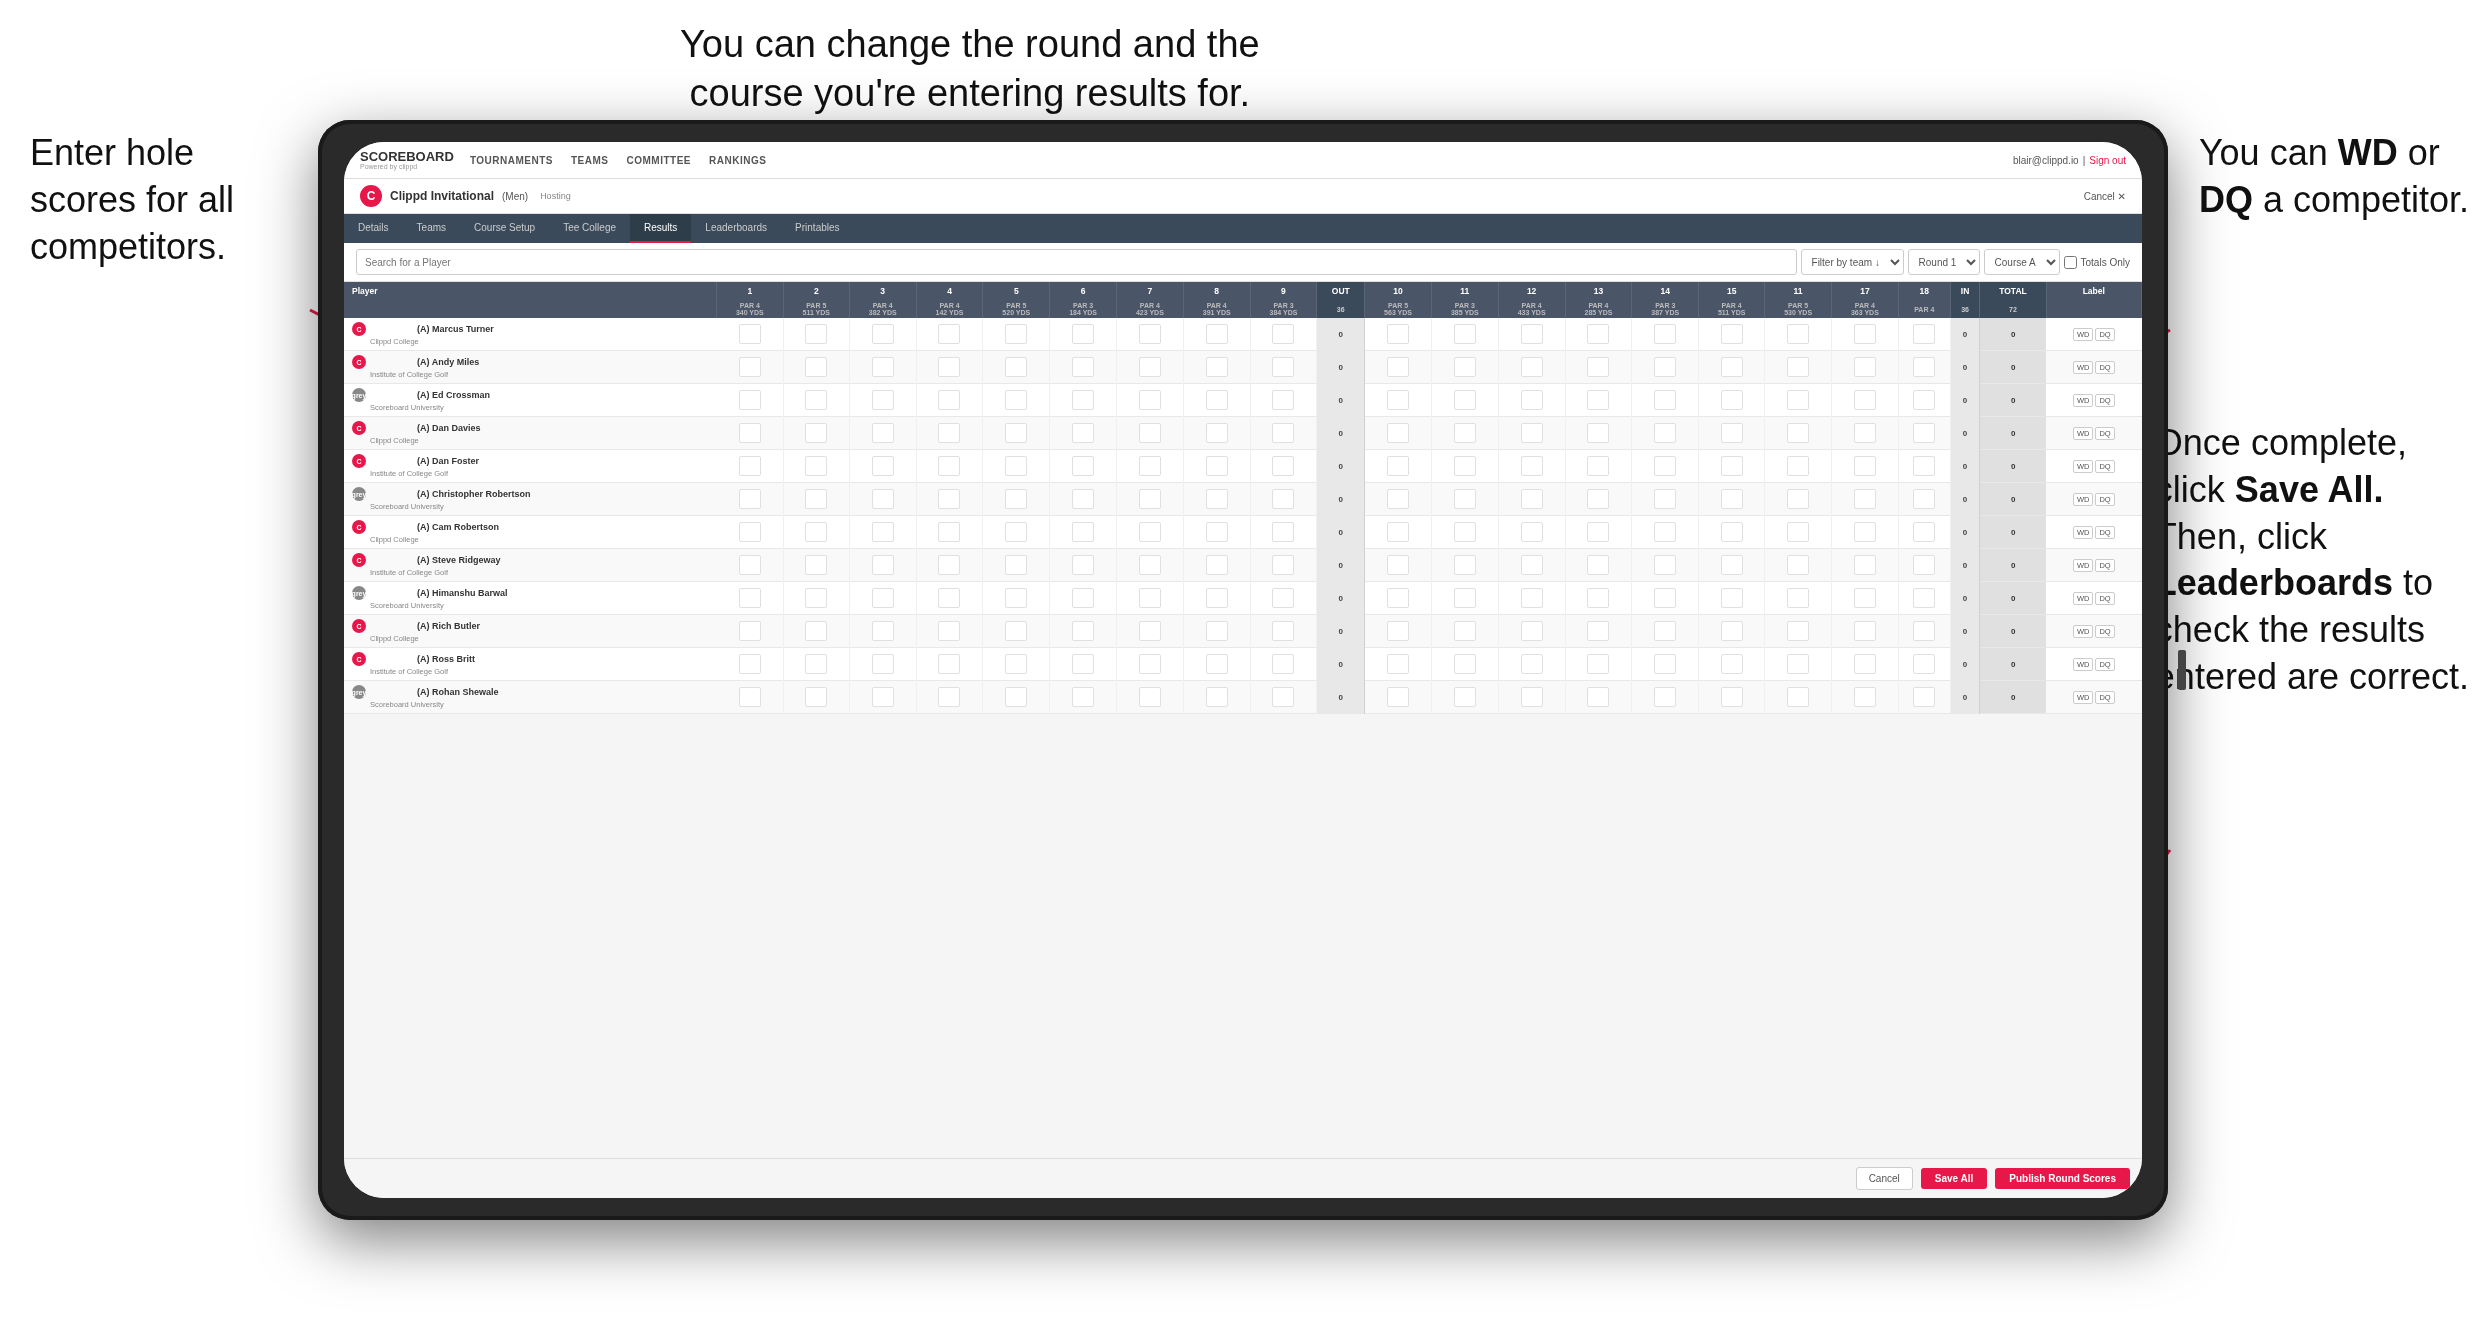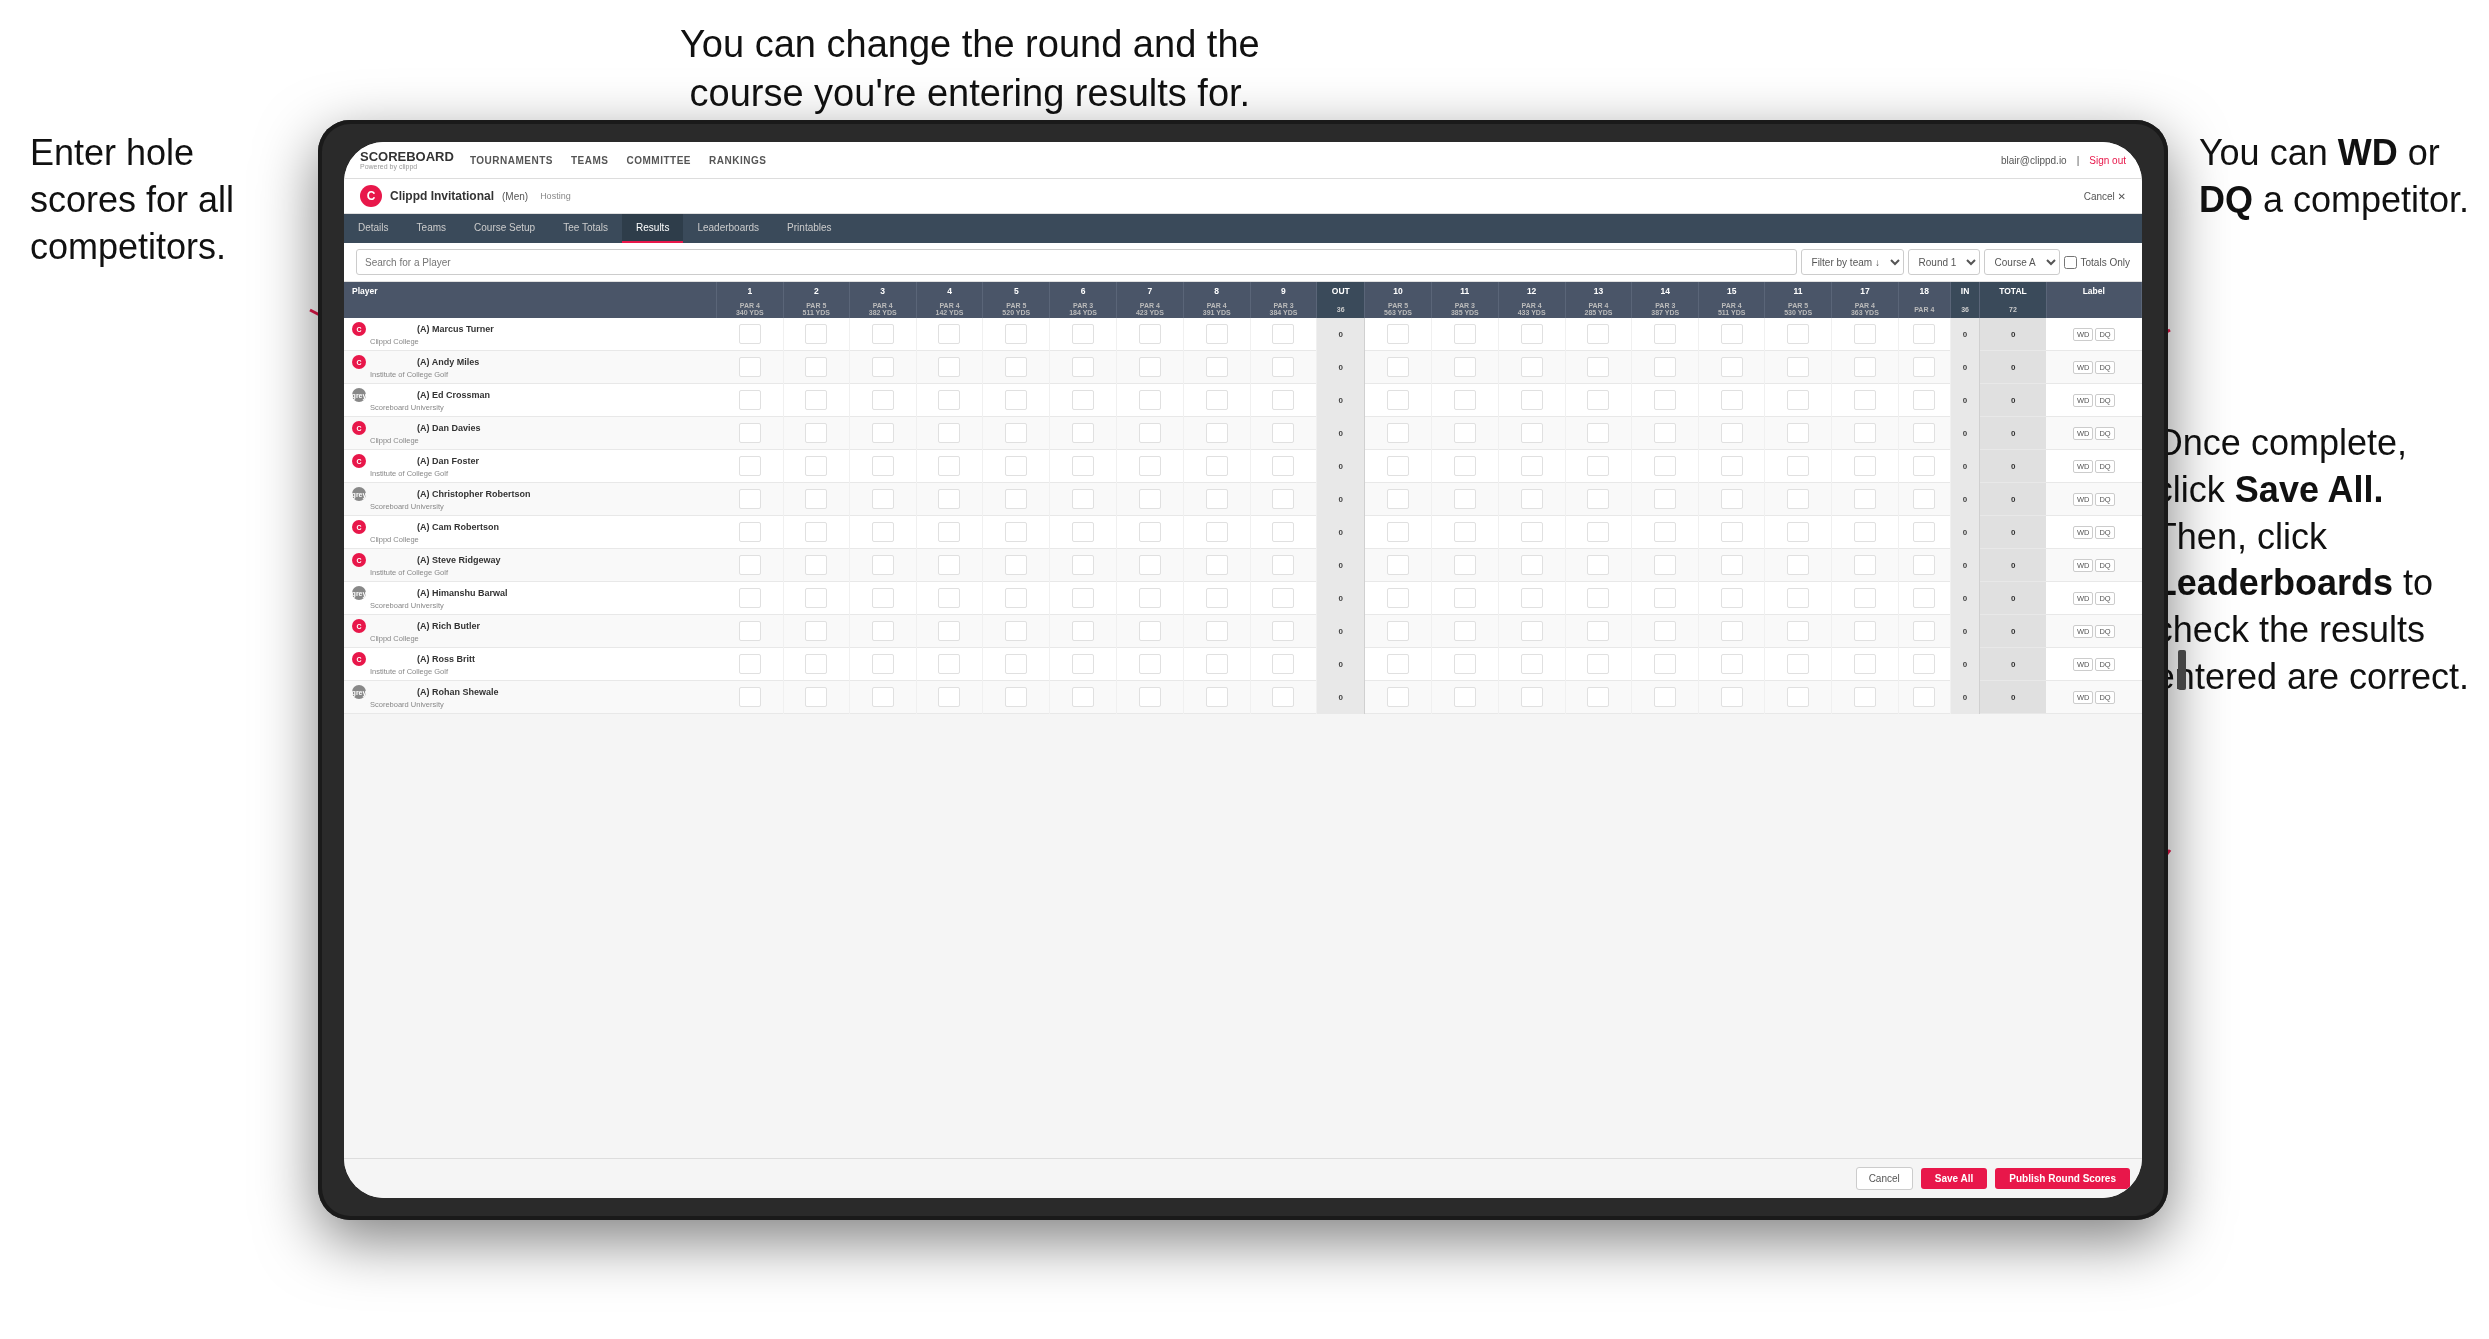--- a/index.html
+++ b/index.html
@@ -135,21 +135,21 @@
       font-size: 10px;
       color: #555;
       text-decoration: none;
       font-weight: 600;
       letter-spacing: 0.5px;
     }
 
     .nav-right {
       display: flex;
       align-items: center;
-      gap: 10px;
+      gap: 4px;
       font-size: 10px;
       color: #555;
     }
 
     
     .tournament-header {
       background: #fff;
       padding: 6px 16px;
       display: flex;
       align-items: center;
@@ -544,21 +544,21 @@
           <span style="font-size:10px;color:#555;">(Men)</span>
           <span class="hosting-badge">Hosting</span>
         </div>
         <span class="cancel-btn">Cancel ✕</span>
       </div>
 
       <div class="sub-nav">
         <div class="sub-nav-tab">Details</div>
         <div class="sub-nav-tab">Teams</div>
         <div class="sub-nav-tab">Course Setup</div>
-        <div class="sub-nav-tab">Tee Totals</div>
+        <div class="sub-nav-tab">Tee College</div>
         <div class="sub-nav-tab active">Results</div>
         <div class="sub-nav-tab">Leaderboards</div>
         <div class="sub-nav-tab">Printables</div>
       </div>
 
       <div class="filters-bar">
         <input class="search-input" type="text" placeholder="Search for a Player" style="">
         <select class="filter-select">
           <option>Filter by team ↓</option>
         </select>

